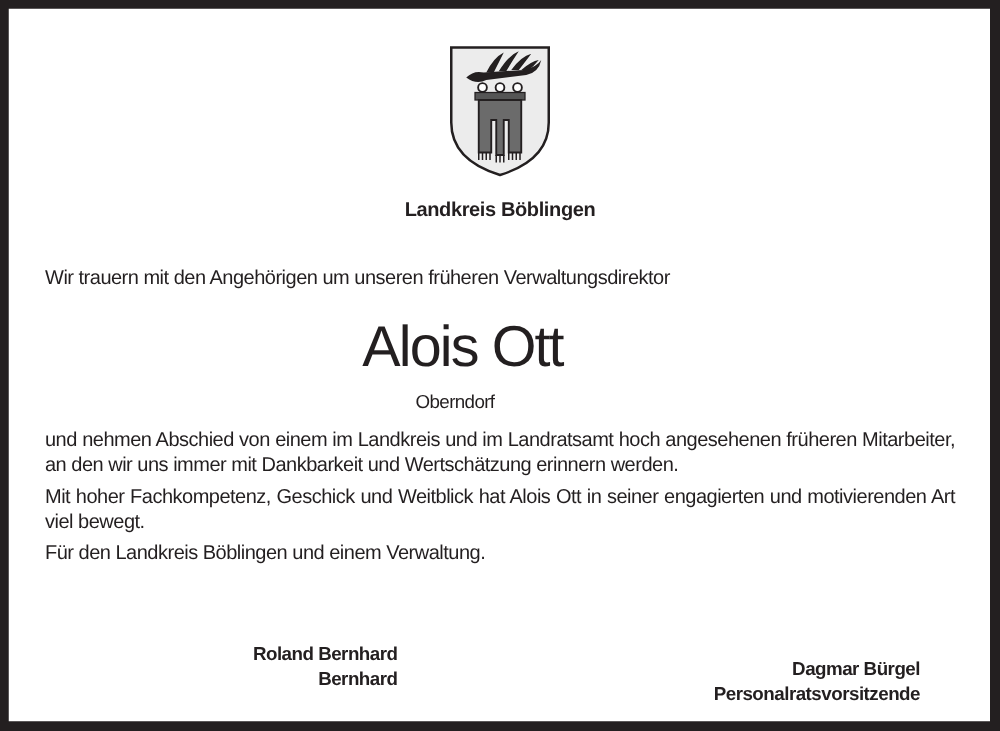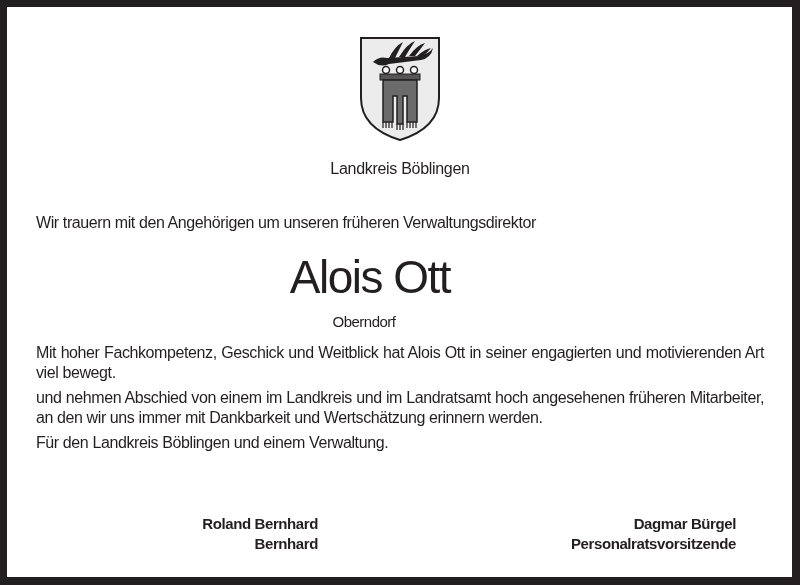--- a/index.html
+++ b/index.html
@@ -1,33 +1,33 @@
 <!DOCTYPE html>
 <html><head>
 <meta charset="utf-8">
 <style>
   html, body { margin: 0; padding: 0; }
   body { width: 800px; height: 585px; background: #231f20; position: relative; overflow: hidden; }
   .frame { position: absolute; left: 7px; top: 7px; width: 785px; height: 570px; background: #ffffff; }
   .crest { position: absolute; left: 359px; top: 36px; width: 82px; height: 106px; }
   .org { position: absolute; left: 0; width: 800px; top: 160px; text-align: center;
-         font-family: "Liberation Sans", sans-serif; font-weight: normal; font-size: 16px; color: #231f20; letter-spacing: -0.3px; }
+         font-family: "Liberation Sans", sans-serif; font-weight: bold; font-size: 16px; color: #231f20; letter-spacing: -0.3px; }
   .intro { position: absolute; left: 36px; top: 214px; font-family: "Liberation Sans", sans-serif;
            font-size: 16px; color: #231f20; letter-spacing: -0.4px; }
   .name { position: absolute; left: 0; width: 740px; top: 254px; text-align: center;
           font-family: "Liberation Sans", sans-serif; font-size: 46px; color: #231f20; letter-spacing: -1.5px; line-height: 1; }
   .place { position: absolute; left: 0; width: 728px; top: 313px; text-align: center;
            font-family: "Liberation Sans", sans-serif; font-size: 15px; color: #231f20; letter-spacing: -0.5px; }
   .body { position: absolute; left: 36px; width: 728px; top: 343px; font-family: "Liberation Sans", sans-serif;
           font-size: 16px; color: #231f20; line-height: 20px; letter-spacing: -0.4px; }
   .body p { margin: 0 0 5px 0; text-align: justify; text-align-last: left; }
   .sig { position: absolute; top: 514px; text-align: right; font-family: "Liberation Sans", sans-serif;
          font-weight: bold; font-size: 15px; line-height: 20px; color: #231f20; letter-spacing: -0.4px; }
   .sig.left { left: 118px; width: 200px; }
-  .sig.right { left: 436px; width: 300px; }
+  .sig.right { left: 436px; width: 300px; margin-top: 12px; }
 </style>
 </head>
 <body>
 
 <div class="frame"></div>
 
 <svg class="crest" viewBox="0 0 82 106">
   <path d="M2 2 H80 V62 Q80 92 41 104 Q2 92 2 62 Z" fill="#ececec" stroke="#231f20" stroke-width="2"></path>
   <path d="M14 26 Q20 20 28 22 L60 20 Q70 18 74 12 Q72 22 62 24 L30 28 Q22 32 14 26 Z" fill="#231f20"></path>
   <path d="M30 22 Q36 10 44 6 Q40 14 36 22 Z M40 21 Q48 8 56 5 Q50 14 46 21 Z M50 20 Q58 9 66 7 Q60 15 56 20 Z M58 20 Q66 13 72 12 Q68 17 64 20 Z" fill="#231f20"></path>
@@ -40,22 +40,22 @@
 </svg>
 
 <div class="org">Landkreis Böblingen</div>
 
 <div class="intro">Wir trauern mit den Angehörigen um unseren früheren Verwaltungsdirektor</div>
 
 <div class="name">Alois Ott</div>
 <div class="place">Oberndorf</div>
 
 <div class="body">
+  <p>und nehmen Abschied von einem im Landkreis und im Landratsamt hoch angesehenen früheren Mitarbeiter, an den wir uns immer mit Dankbarkeit und Wertschätzung erinnern werden.</p>
   <p>Mit hoher Fachkompetenz, Geschick und Weitblick hat Alois Ott in seiner engagierten und motivierenden Art viel bewegt.</p>
-  <p>und nehmen Abschied von einem im Landkreis und im Landratsamt hoch angesehenen früheren Mitarbeiter, an den wir uns immer mit Dankbarkeit und Wertschätzung erinnern werden.</p>
   <p>Für den Landkreis Böblingen und einem Verwaltung.</p>
 </div>
 
 <div class="sig left">
   <div>Roland Bernhard</div>
   <div>Bernhard</div>
 </div>
 <div class="sig right">
   <div>Dagmar Bürgel</div>
   <div>Personalratsvorsitzende</div>

